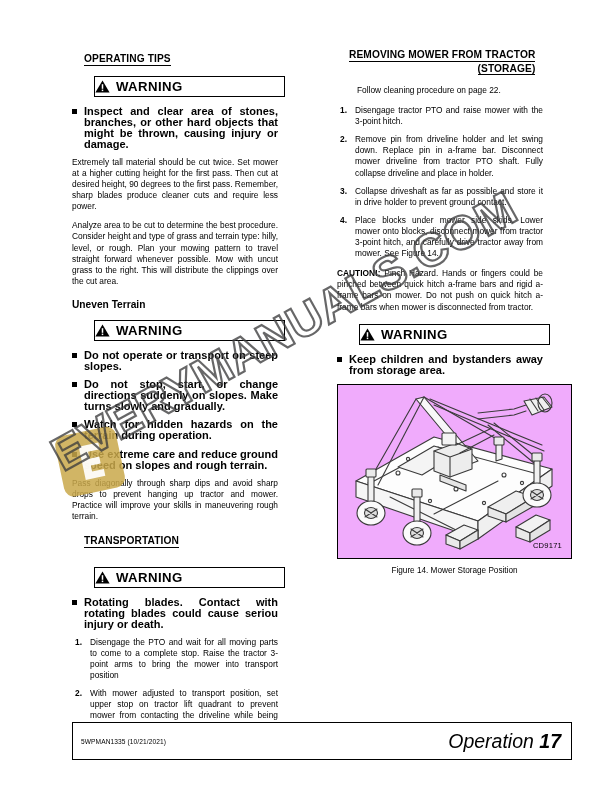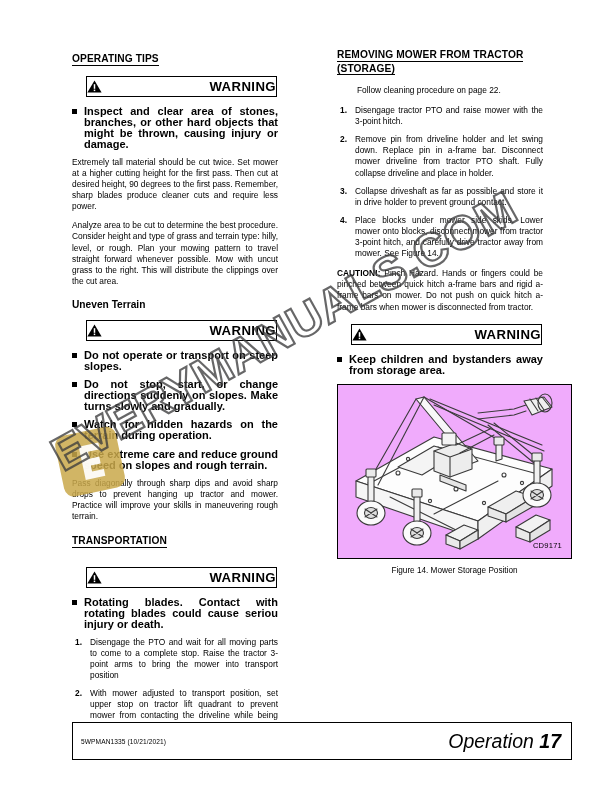--- a/index.html
+++ b/index.html
@@ -31,44 +31,45 @@
   }
   .col-left  { left: 72px; }
   .col-right { left: 337px; }
 
   
   .sec-head {
     font-size: 10.2px;
     font-weight: bold;
     letter-spacing: 0.1px;
     line-height: 13.5px;
-    margin: 0 0 10px 0;
+    margin: 0 0 10px 12px;
     display: inline-block;
+    text-align: right;
   }
   .sec-head span {
     border-bottom: 1.4px solid #000;
     padding-bottom: 0.5px;
     display: inline;
   }
   .sub-head {
     font-size: 10.2px;
     font-weight: bold;
     margin: 11px 0 9px 0;
     line-height: 13px;
   }
 
   
   .warnbox {
     border: 1px solid #000;
     height: 21px;
-    margin: 0 0 9px 14px;
+    margin: 0 0 9px 22px;
     width: 191px;
     display: flex;
     align-items: center;
-    justify-content: space-between;
+    justify-content: flex-start;
     gap: 6px;
     background: #fff;
     box-sizing: border-box;
   }
   .warn-tri {
     width: 15px;
     height: 13px;
     display: block;
   }
   .warn-word {

